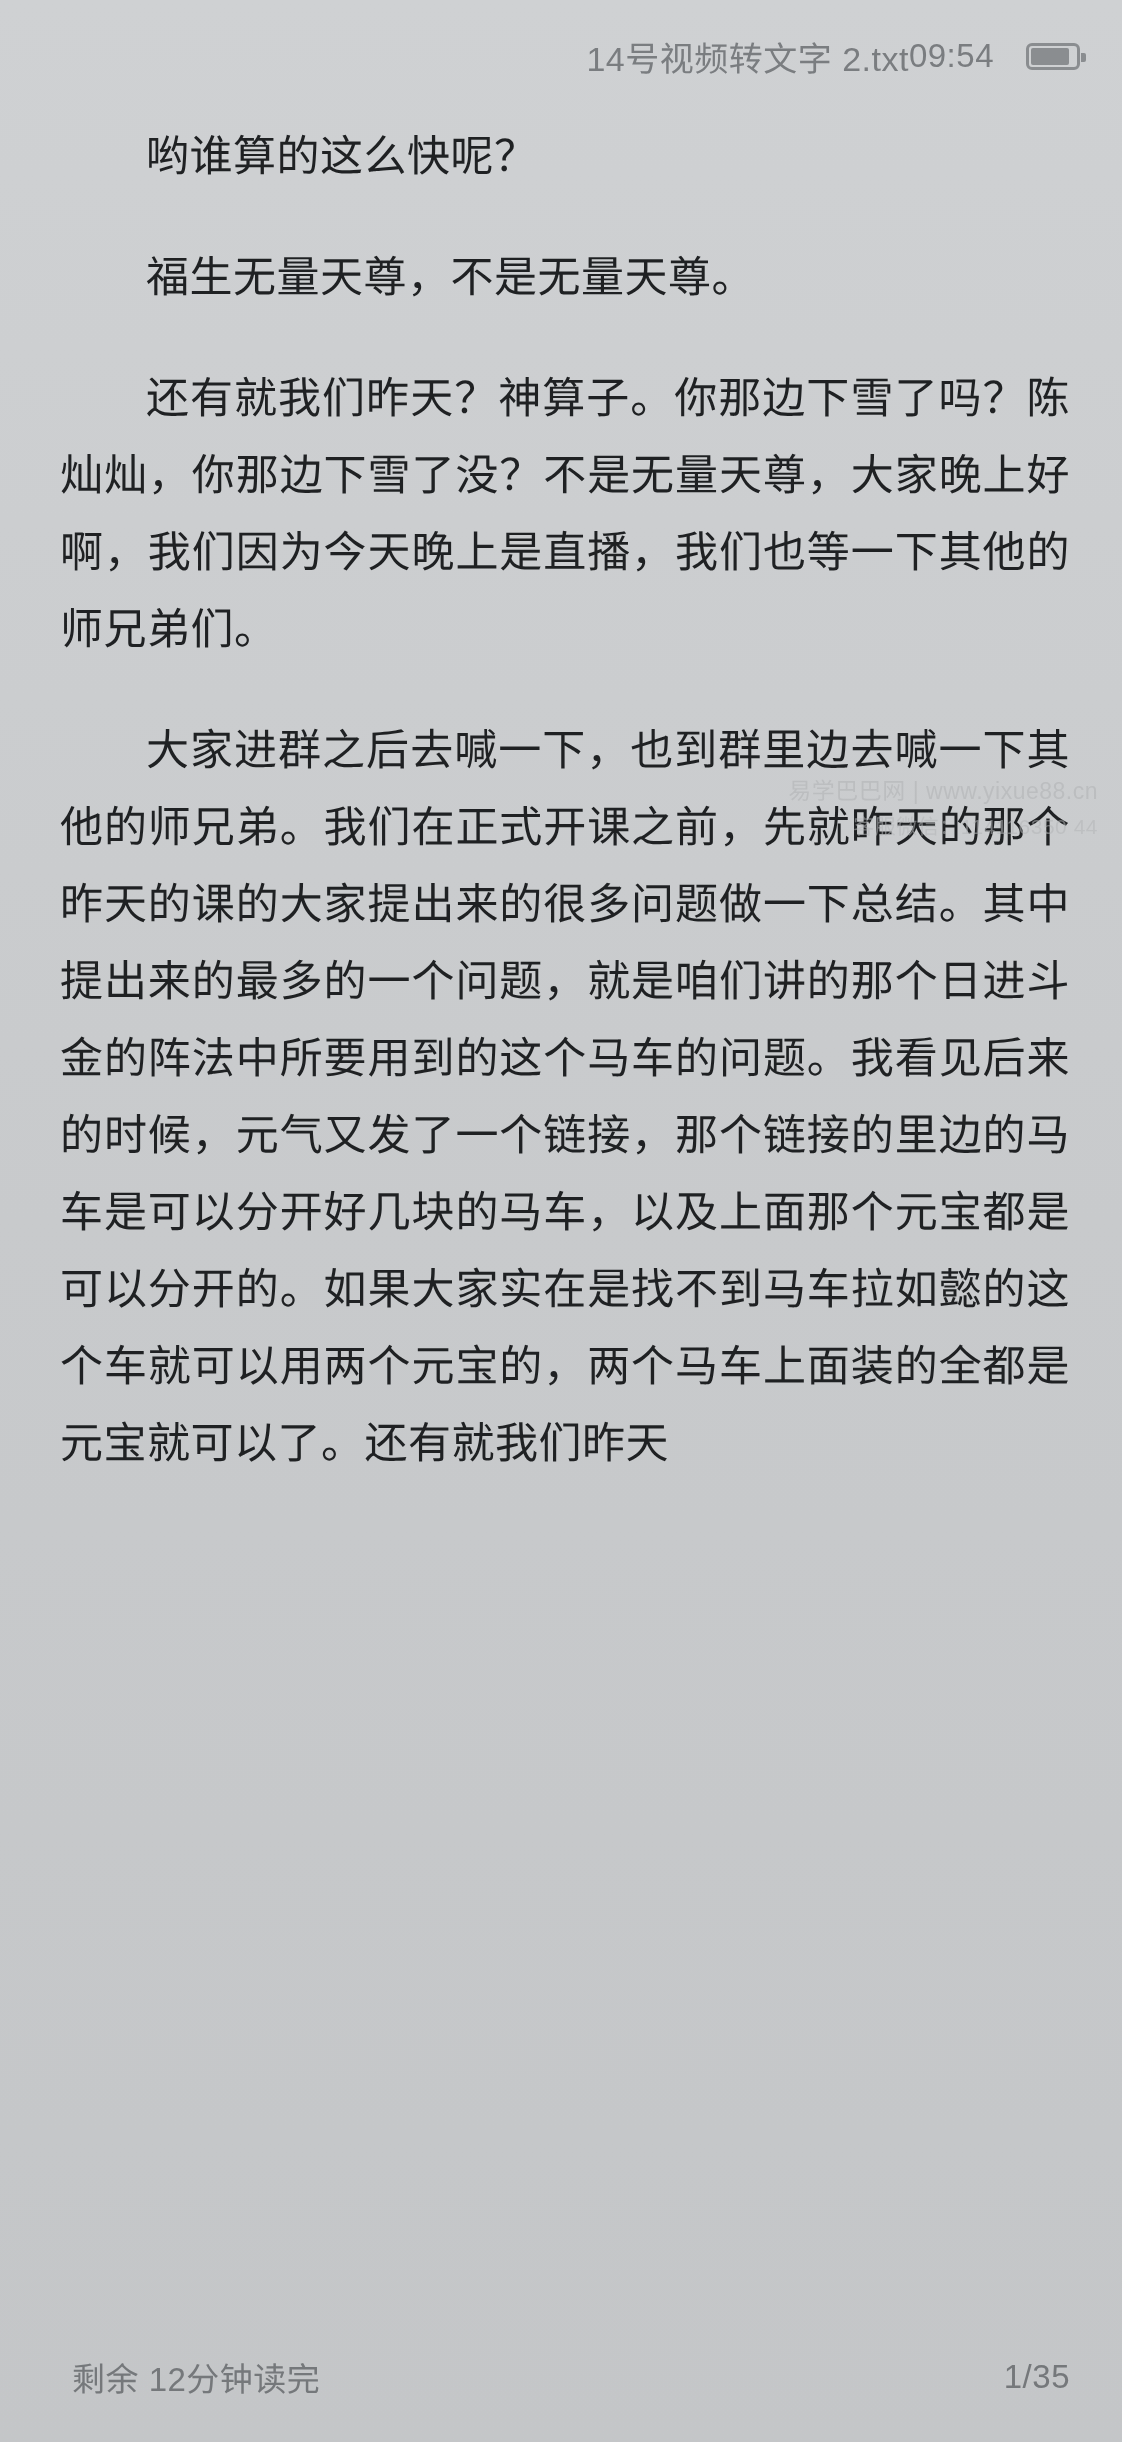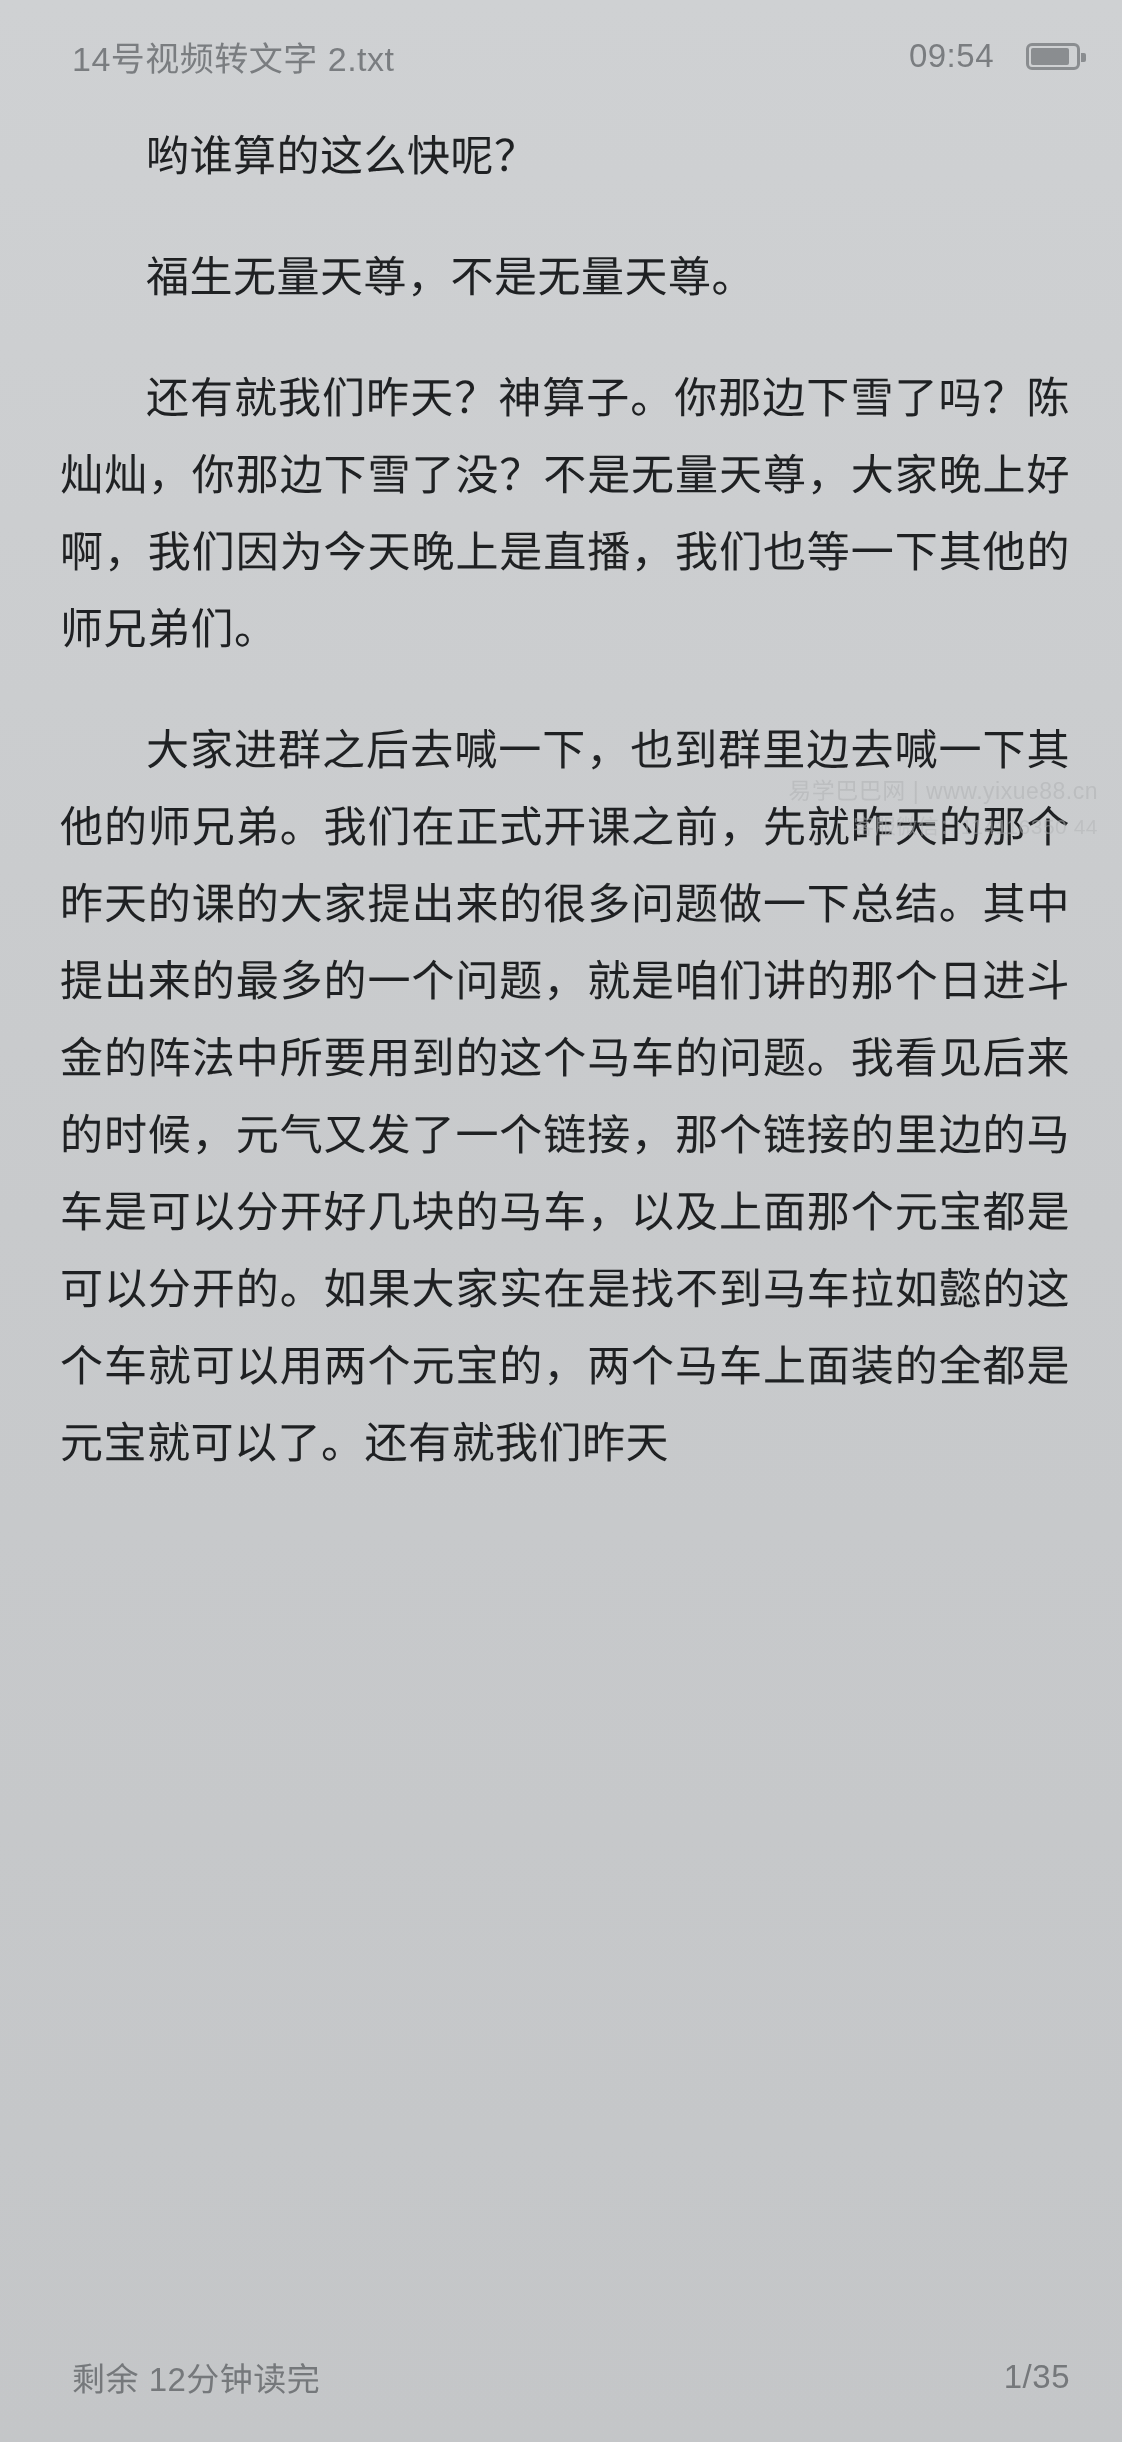--- a/index.html
+++ b/index.html
@@ -34,20 +34,21 @@
     box-sizing: border-box;
   }
   .book-title {
     font-size: 34px;
     color: #7a7d80;
     letter-spacing: 0.5px;
     white-space: nowrap;
     overflow: hidden;
     text-overflow: ellipsis;
     flex: 1 1 auto;
+    text-align: right;
   }
   .topbar-right {
     display: flex;
     align-items: center;
     gap: 32px;
     flex: 0 0 auto;
   }
   .clock {
     font-size: 33px;
     color: #7a7d80;

